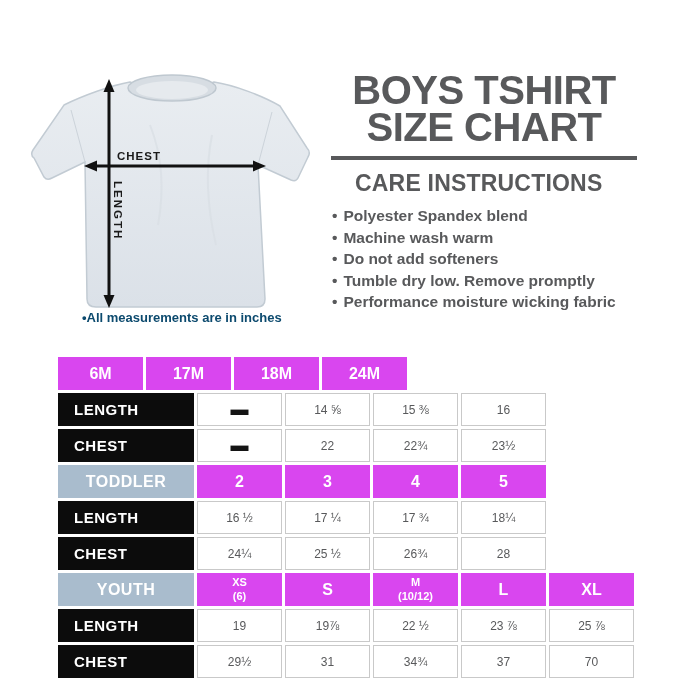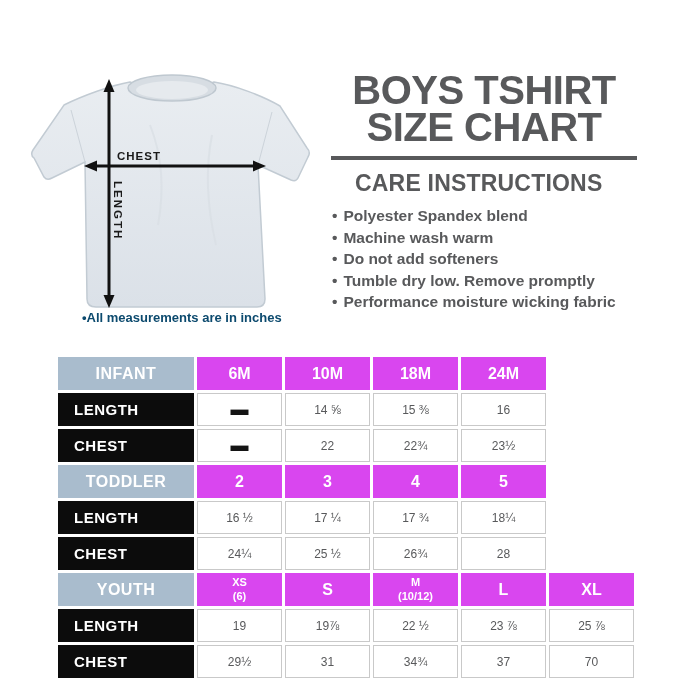--- a/index.html
+++ b/index.html
@@ -106,26 +106,25 @@
   <div class="care-list">
       <div class="care-item"><span class="blt">•</span><span>Polyester Spandex blend</span></div>
       <div class="care-item"><span class="blt">•</span><span>Machine wash warm</span></div>
       <div class="care-item"><span class="blt">•</span><span>Do not add softeners</span></div>
       <div class="care-item"><span class="blt">•</span><span>Tumble dry low. Remove promptly</span></div>
       <div class="care-item"><span class="blt">•</span><span>Performance moisture wicking fabric</span></div>
     </div>
 
   <div class="size-table">
       <div class="trow">
-        <div class="cell label-cell section-label">INFANT</div>
         <div class="cell data-cell col-header">
           <div class="hl">6M</div>
         </div>
         <div class="cell data-cell col-header">
-          <div class="hl">10M</div>
+          <div class="hl">17M</div>
         </div>
         <div class="cell data-cell col-header">
           <div class="hl">18M</div>
         </div>
         <div class="cell data-cell col-header">
           <div class="hl">24M</div>
         </div>
       </div>
       <div class="trow">
         <div class="cell label-cell row-label">LENGTH</div>

